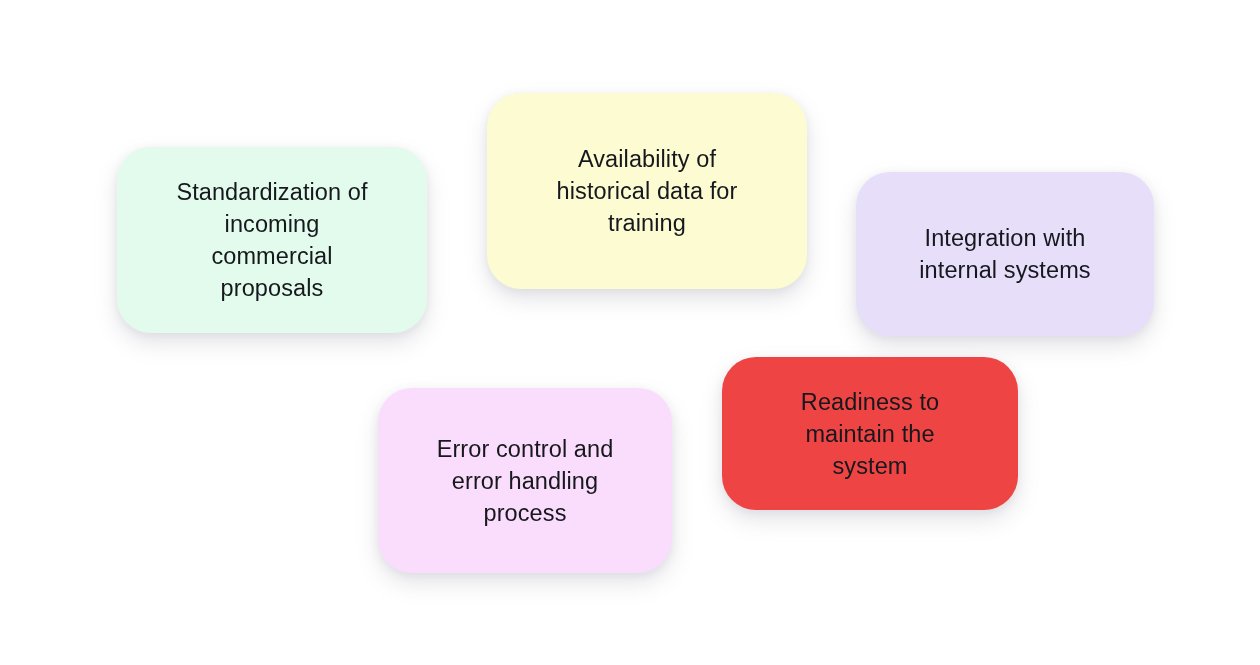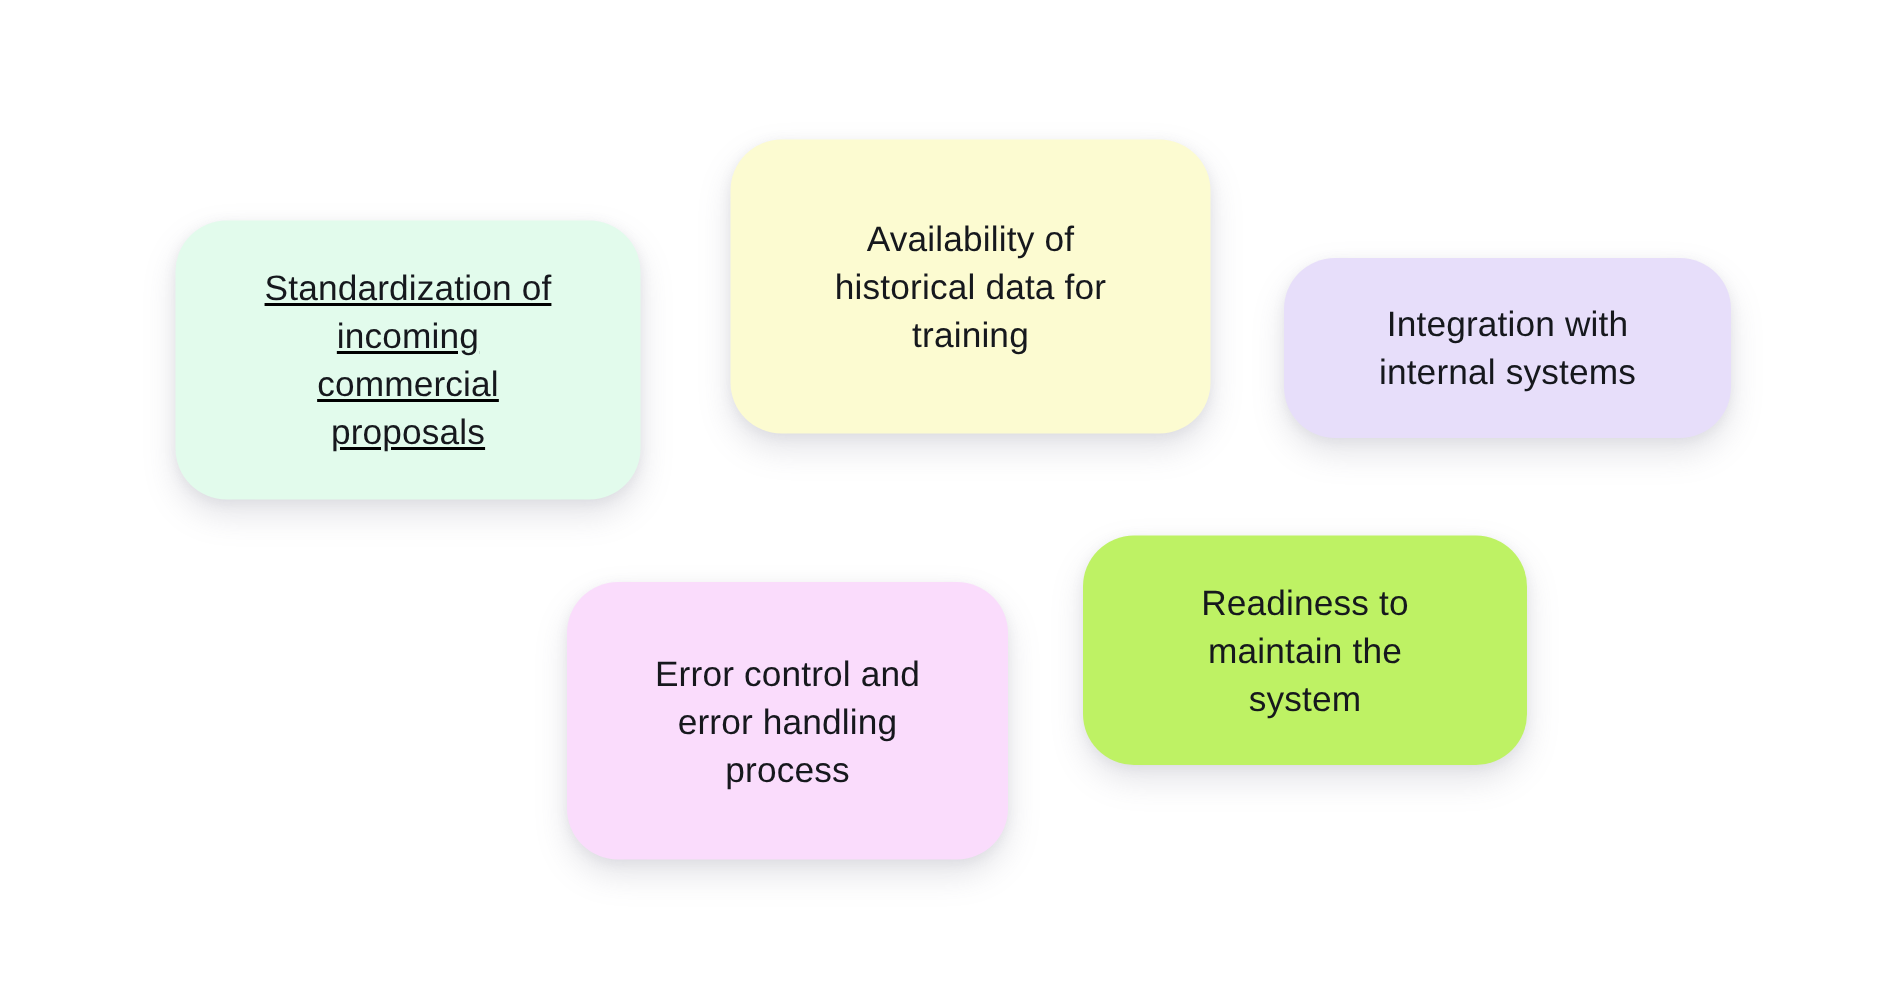--- a/index.html
+++ b/index.html
@@ -45,33 +45,32 @@
     padding: 0 22px;
     white-space: pre-line;
   }
 
   
   #card-standardization {
     left: 117px;
     top: 147px;
     width: 310px;
     height: 186px;
-    text-decoration: underline;
   }
   #card-historical-data {
     left: 487px;
     top: 93px;
     width: 320px;
     height: 196px;
   }
   #card-integration {
     left: 856px;
     top: 172px;
     width: 298px;
-    height: 120px;
+    height: 164px;
   }
   #card-error-control {
     left: 378px;
     top: 372px;
     width: 294px;
     height: 185px;
   }
   #card-readiness {
     left: 722px;
     top: 357px;
@@ -101,19 +100,19 @@
     <span class="card-label" style="color: rgb(22, 24, 29);">Integration with
 internal systems</span>
   </div>
 
   <div class="card" id="card-error-control" style="background-color: rgb(250, 220, 252); margin-top: 16px;">
     <span class="card-label" style="color: rgb(22, 24, 29);">Error control and
 error handling
 process</span>
   </div>
 
-  <div class="card" id="card-readiness" style="background-color: #bef264; align-items: center;">
+  <div class="card" id="card-readiness" style="background-color: #ef4444; align-items: center;">
     <span class="card-label" style="color: rgb(22, 24, 29);">Readiness to
 maintain the
 system</span>
   </div>
 
 </div>
 
 </body></html>

